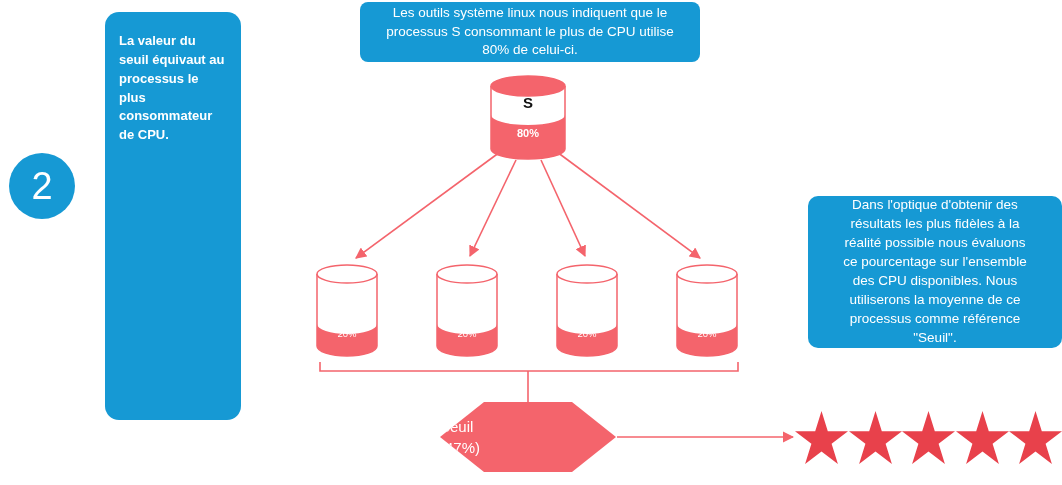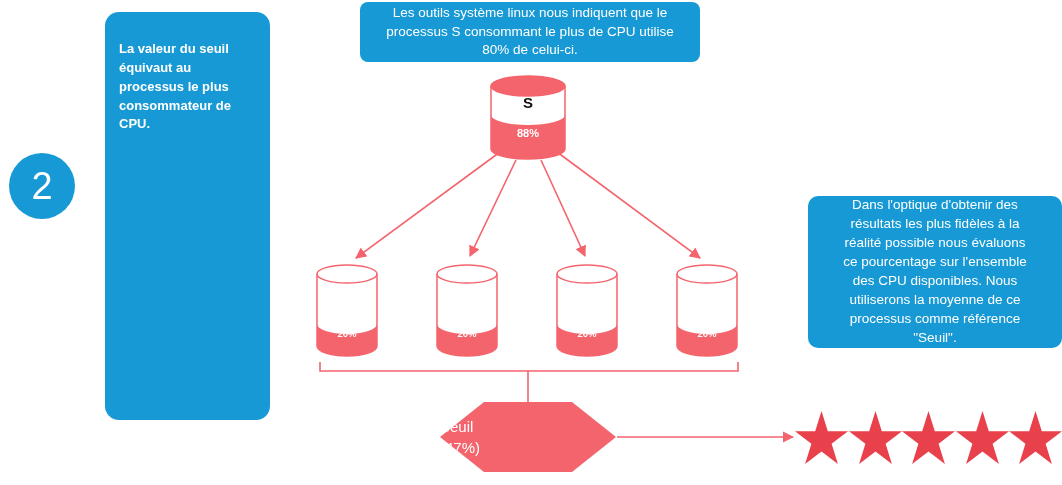--- a/index.html
+++ b/index.html
@@ -5,39 +5,39 @@
   * { box-sizing: border-box; margin: 0; padding: 0; }
   body { font-family: "Liberation Sans", sans-serif; background: #fff; }
   .canvas { position: relative; width: 1062px; height: 485px; background: #ffffff; overflow: hidden; }
 
   .blue { background: #1699d4; color: #fff; }
 
   .step-circle { position: absolute; left: 9px; top: 153px; width: 66px; height: 66px;
     border-radius: 50%; display: flex; align-items: center; justify-content: center;
     font-size: 38px; font-weight: 400; }
 
-  .left-panel { position: absolute; left: 105px; top: 12px; width: 165px; height: 408px;
-    border-radius: 14px; padding: 28px 14px; font-size: 13px; line-height: 1.45; }
+  .left-panel { position: absolute; left: 105px; top: 12px; width: 136px; height: 408px;
+    border-radius: 14px; padding: 20px 14px; font-size: 13px; line-height: 1.45; }
   .left-panel .heading { font-weight: bold; margin-bottom: 22px; }
 
   .top-callout { position: absolute; left: 360px; top: 2px; width: 340px; height: 60px;
     border-radius: 8px; display: flex; align-items: center; justify-content: center;
     text-align: center; font-size: 13.5px; line-height: 1.4; padding: 4px 12px; }
 
   .right-panel { position: absolute; left: 808px; top: 196px; width: 254px; height: 152px;
     border-radius: 10px; display: flex; align-items: center; justify-content: center;
     text-align: center; font-size: 13.5px; line-height: 1.4; padding: 8px 29px; }
 
   .overlay { position: absolute; left: 0; top: 0; width: 1062px; height: 485px; pointer-events: none; }
 
   .cylinder { position: absolute; }
   .cyl-label { position: absolute; left: 0; right: 0; text-align: center; }
   .main-cyl-name { top: 19px; color: #111; font-size: 15px; font-weight: 600; }
   .main-cyl-val  { top: 52px; color: #fff; font-size: 11px; font-weight: bold; }
-  .small-cyl-val { top: 64px; color: #fff; font-size: 9.5px; font-weight: bold; }
+  .small-cyl-val { top: 64px; color: #fff; font-size: 9.5px; font-weight: normal; }
 
   .hexagon { position: absolute; left: 440px; top: 402px; width: 176px; height: 70px;
     background: #f4646c; color: #fff;
     clip-path: polygon(25% 0, 75% 0, 100% 50%, 75% 100%, 25% 100%, 0 50%);
     display: flex; flex-direction: column; align-items: flex-start; justify-content: center;
     font-size: 15px; line-height: 1.4; text-align: center; }
 
   .stars { position: absolute; left: 795px; top: 409px; width: 267px; height: 56px;
     display: flex; justify-content: space-between; align-items: center; }
 </style>
@@ -73,21 +73,21 @@
     <span>Les outils système linux nous indiquent que le processus S consommant le plus de CPU utilise 80% de celui-ci.</span>
   </div>
 
   <div class="cylinder" style="left:490px; top:75px; width:76px; height:85px;">
     <svg width="76" height="85" viewBox="0 0 76 85">
       <path d="M1,11 L1,74 A37,10 0 0 0 75,74 L75,11" fill="#ffffff" stroke="#f4646c" stroke-width="1.5"></path>
       <path d="M1,40 A37,10 0 0 0 75,40 L75,74 A37,10 0 0 1 1,74 Z" fill="#f4646c"></path>
       <ellipse cx="38" cy="11" rx="37" ry="10" fill="#f4646c" stroke="#f4646c" stroke-width="1.5"></ellipse>
     </svg>
     <span class="cyl-label main-cyl-name">S</span>
-    <span class="cyl-label main-cyl-val">88%</span>
+    <span class="cyl-label main-cyl-val">80%</span>
   </div>
 
   <div class="cylinder" style="left:316px; top:264px; width:62px; height:93px;">
     <svg width="62" height="93" viewBox="0 0 62 93">
       <path d="M1,10 L1,82 A30,10 0 0 0 61,82 L61,10" fill="#ffffff" stroke="#f4646c" stroke-width="1.5"></path>
       <path d="M1,60 A30,10 0 0 0 61,60 L61,82 A30,10 0 0 1 1,82 Z" fill="#f4646c"></path>
       <ellipse cx="31" cy="10" rx="30" ry="9" fill="#ffffff" stroke="#f4646c" stroke-width="1.5"></ellipse>
     </svg>
     <span class="cyl-label small-cyl-val">20%</span>
   </div>

